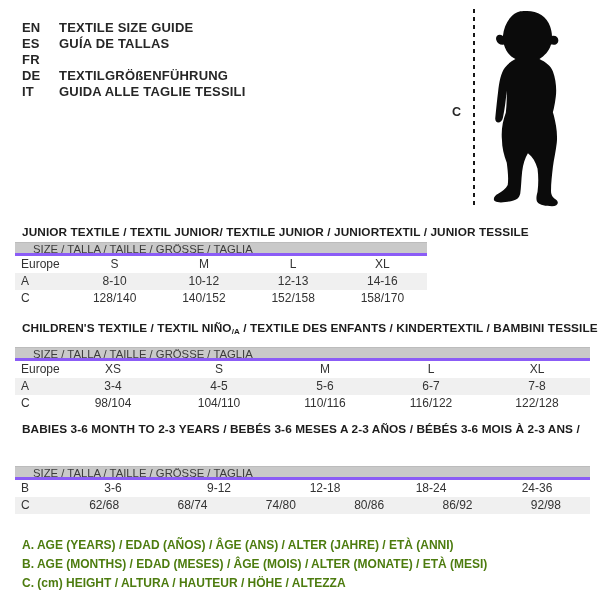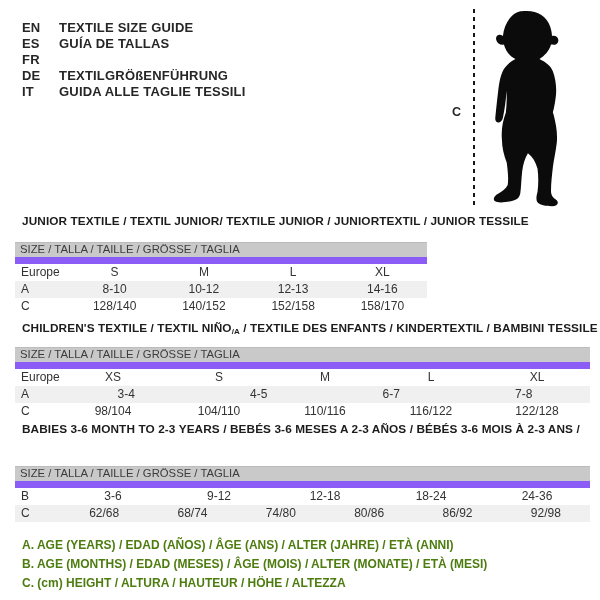--- a/index.html
+++ b/index.html
@@ -20,34 +20,34 @@
     background:repeating-linear-gradient(to bottom,#161616 0 4px,transparent 4px 8px);
   }
   .measure-label{position:absolute;left:452px;top:105px;font-weight:bold;font-size:12.5px;}
   .silhouette{position:absolute;left:482px;top:8px;width:88px;height:202px;}
 
   
   .section-title{
     position:absolute;left:22px;font-weight:bold;font-size:11.8px;
     letter-spacing:.1px;white-space:nowrap;color:#1c1c1c;
   }
-  .title-junior{top:214px;}
+  .title-junior{top:225px;}
   .title-children{top:321px;}
   .title-babies{top:420px;line-height:18px;}
   .sub{font-size:8px;vertical-align:-2px;}
 
   
   .table{position:absolute;left:15px;}
   .table-junior{top:242px;width:412px;}
   .table-children{top:347px;width:575px;}
   .table-babies{top:466px;width:575px;}
   .thead{
-    height:22px;line-height:13px;background:#c9c9c9;
-    border-top:1px solid #bcbcbc;border-bottom:7px solid #8b5cf6;box-sizing:border-box;
-    font-size:11.3px;color:#3c3c3c;padding-left:5px;white-space:nowrap;overflow:hidden;
+    height:14px;line-height:13px;background:#c9c9c9;
+    border-top:1px solid #bcbcbc;border-bottom:3px solid #8b5cf6;box-sizing:border-box;
+    font-size:11.3px;color:#3c3c3c;padding-left:18px;white-space:nowrap;overflow:hidden;
   }
   .trow{display:flex;height:17px;line-height:17px;font-size:12px;color:#333;}
   .trow.shaded{background:#f0f0f0;}
   .tlabel{padding-left:6px;box-sizing:border-box;flex:0 0 auto;}
   .table-junior .tlabel{width:55px;}
   .table-children .tlabel,.table-babies .tlabel{width:45px;}
   .tcell{flex:1;text-align:center;}
 
   
   .footnotes{position:absolute;left:22px;top:536px;}
@@ -142,20 +142,21 @@
       <span class="tcell">XS</span>
       <span class="tcell">S</span>
       <span class="tcell">M</span>
       <span class="tcell">L</span>
       <span class="tcell">XL</span>
     </div>
     <div class="trow shaded">
       <span class="tlabel">A</span>
       <span class="tcell">3-4</span>
       <span class="tcell">4-5</span>
+      <span class="tcell">5-6</span>
       <span class="tcell">6-7</span>
       <span class="tcell">7-8</span>
     </div>
     <div class="trow">
       <span class="tlabel">C</span>
       <span class="tcell">98/104</span>
       <span class="tcell">104/110</span>
       <span class="tcell">110/116</span>
       <span class="tcell">116/122</span>
       <span class="tcell">122/128</span>

